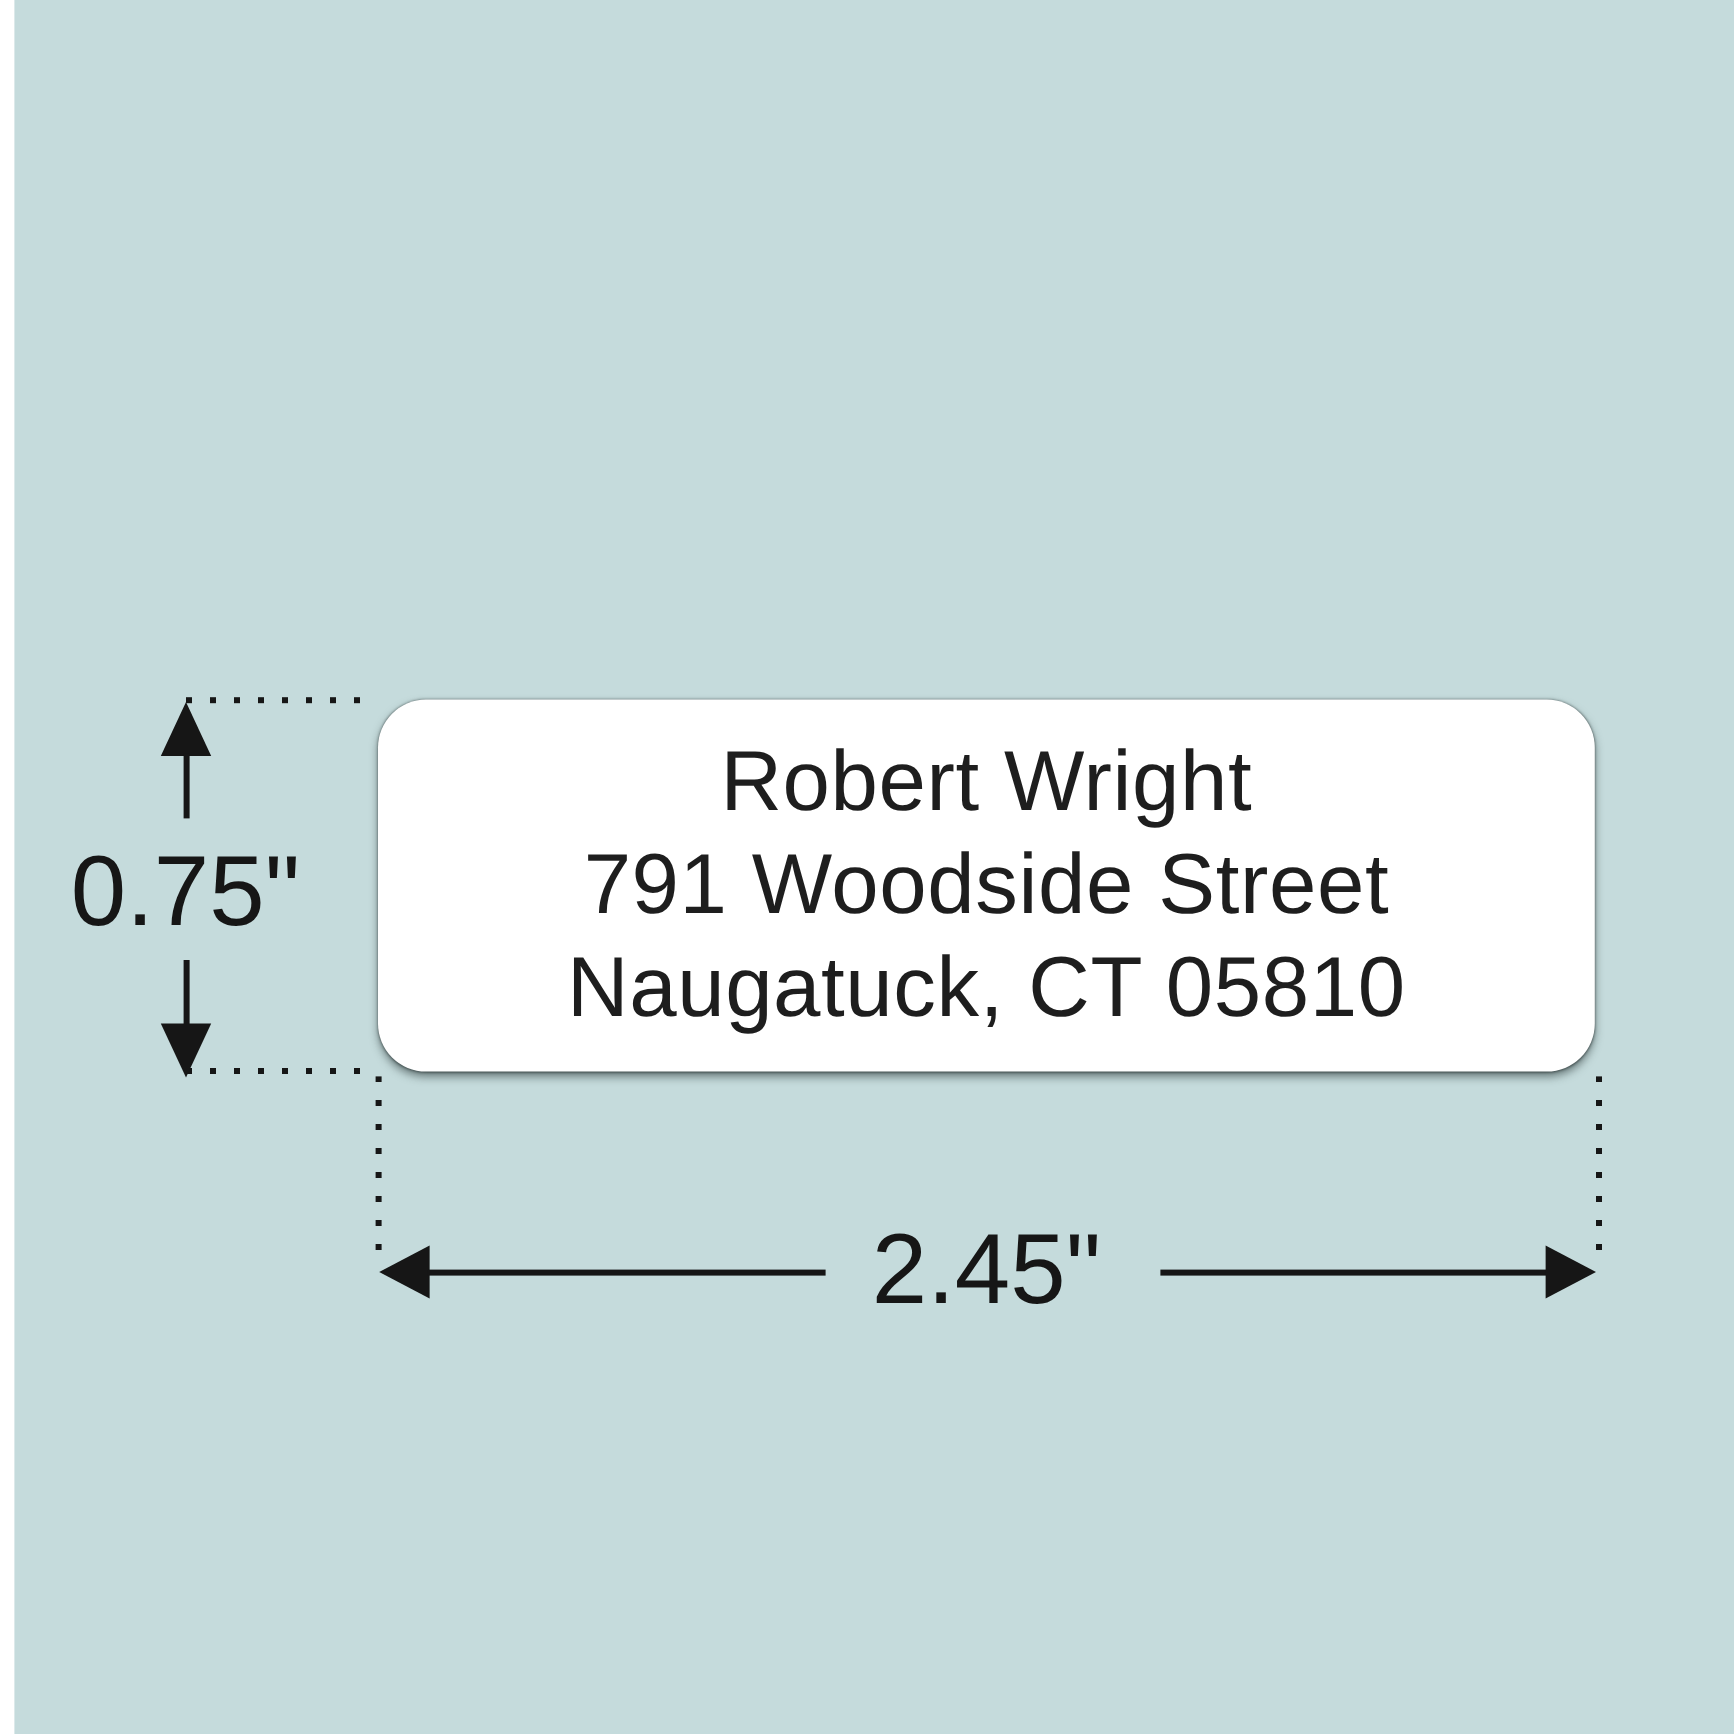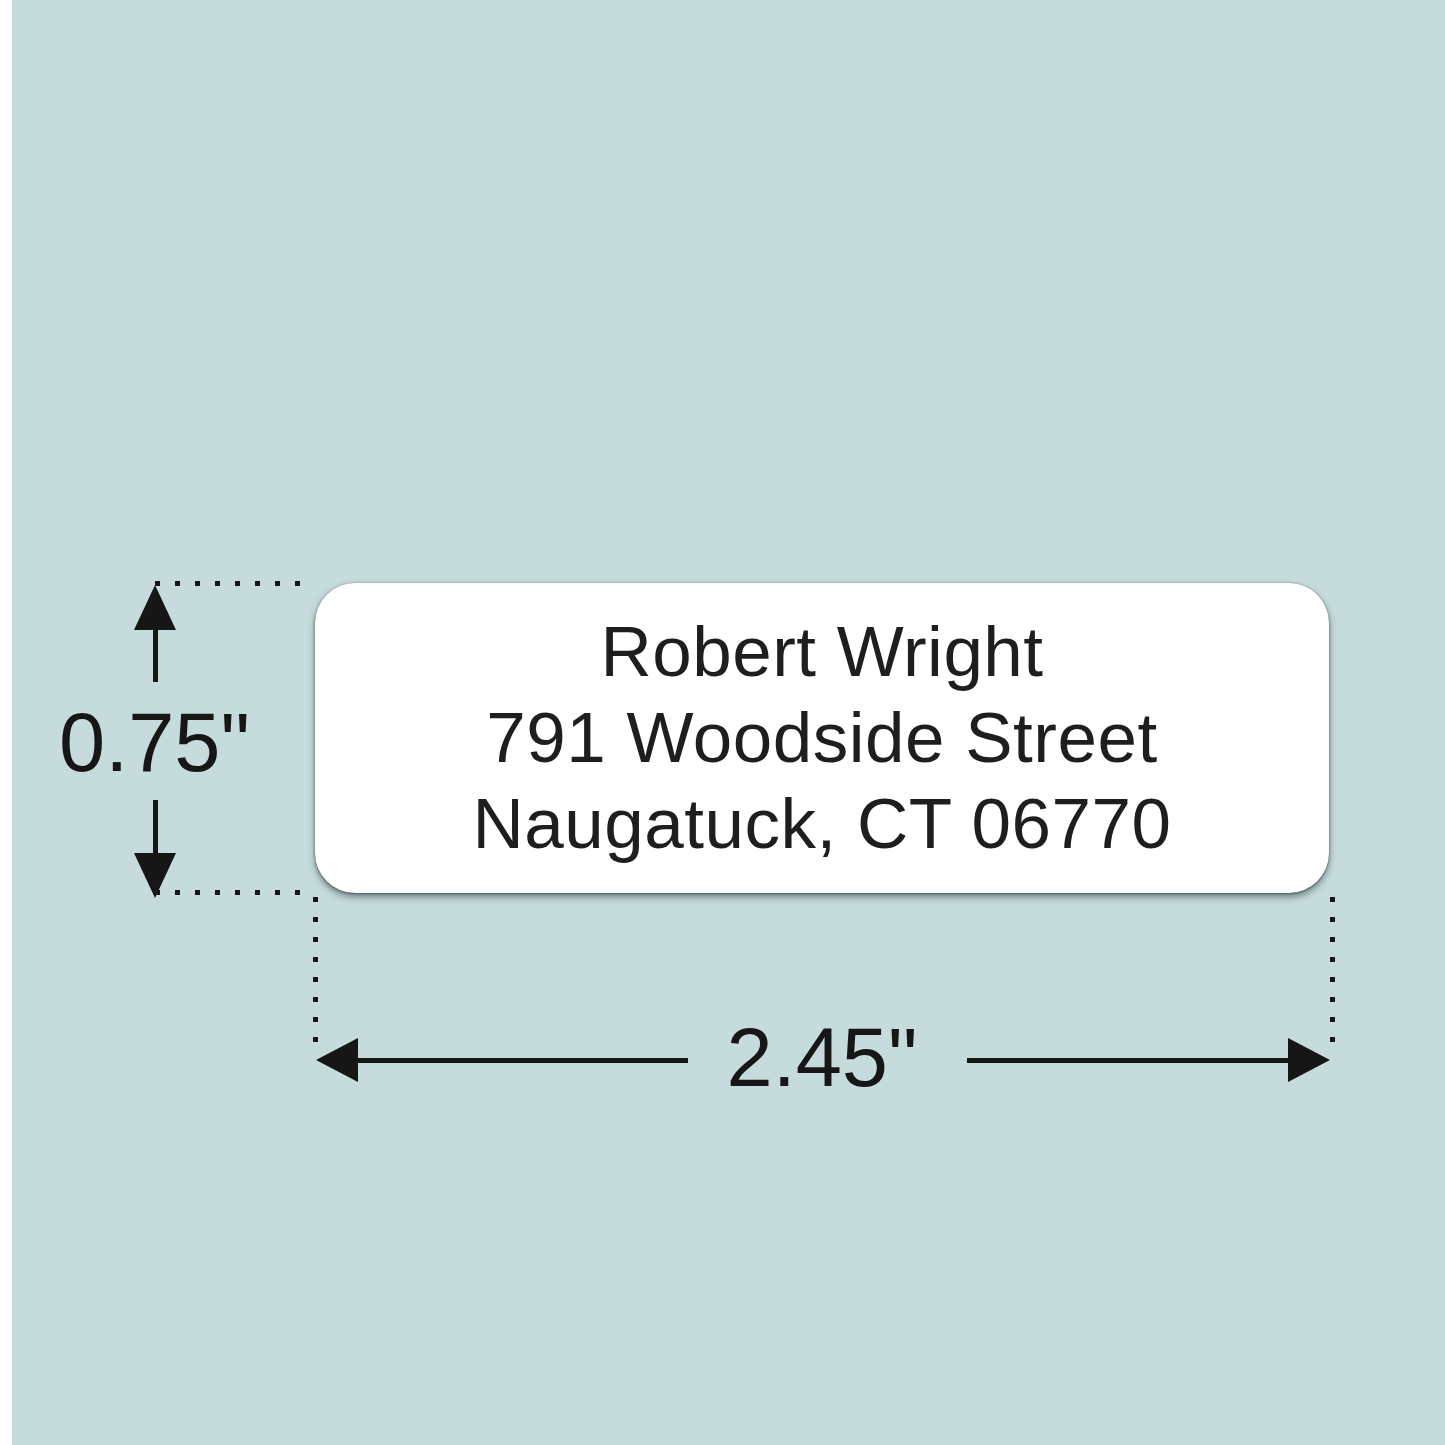--- a/index.html
+++ b/index.html
@@ -105,21 +105,21 @@
   .dim-width  { left: 660px; top: 1016px; width: 300px; }
 </style>
 </head>
 <body>
 
 <div class="stage">
 
   <div class="label-card">
     <div class="addr-line">Robert Wright</div>
     <div class="addr-line">791 Woodside Street</div>
-    <div class="addr-line">Naugatuck, CT 06770</div>
+    <div class="addr-line">Naugatuck, CT 05810</div>
   </div>
 
   <div class="dotted-h ext-top"></div>
   <div class="dotted-h ext-bottom"></div>
 
   <div class="tri head-up" style="left:122px; top:585px;"></div>
   <div class="shaft-v" style="left:141px; top:628px; height:54px;"></div>
 
   <div class="dim-text dim-height">0.75"</div>
 

